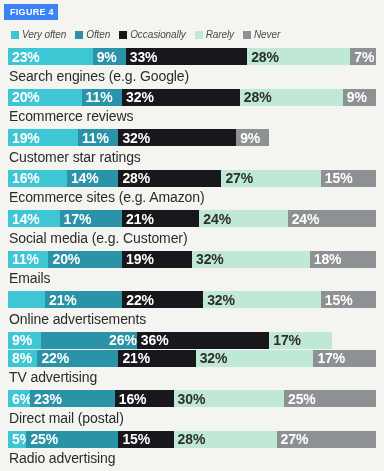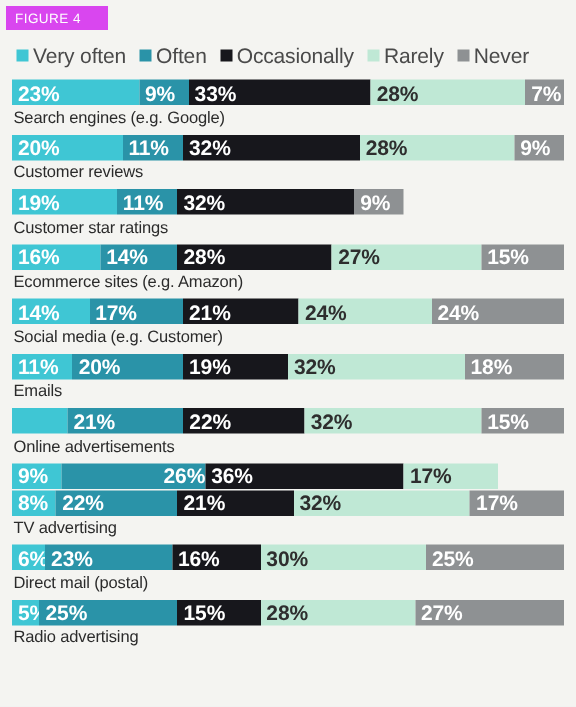--- a/index.html
+++ b/index.html
@@ -12,26 +12,26 @@
   }
   .page {
     position: relative;
     width: 384px;
     height: 471px;
     background: #f4f4f1;
     padding: 0;
   }
   .fig-tag {
     display: inline-block;
-    background: #d946ef;
+    background: #3b82f6;
     color: #ffffff;
     font-size: 9px;
-    font-weight: normal;
+    font-weight: bold;
     letter-spacing: 0.3px;
-    padding: 3px 18px 3px 6px;
+    padding: 3px 4px 3px 6px;
     margin: 4px 0 0 4px;
   }
   .title {
     font-size: 10.5px;
     font-weight: bold;
     color: #17171a;
     line-height: 1.32;
     margin: 9px 12px 0 10px;
     letter-spacing: -0.1px;
   }
@@ -46,24 +46,25 @@
     display: flex;
     align-items: center;
     gap: 3px;
   }
   .legend-sw {
     width: 8px;
     height: 8px;
     flex: 0 0 auto;
   }
   .legend-label {
-    font-size: 14px;
+    font-size: 10px;
     color: #4a4a4a;
     white-space: nowrap;
     letter-spacing: -0.1px;
+    font-style: italic;
   }
   .chart {
     margin: 8px 8px 0 8px;
   }
   .row { margin-bottom: 1px; }
   .bar {
     display: flex;
     width: 100%;
     height: 17px;
     align-items: stretch;
@@ -85,21 +86,21 @@
   .seg.s0 span { color: #ffffff; }
   .seg.s1 { background: #2a93a8; }
   .seg.s1 span { color: #ffffff; }
   .seg.s2 { background: #17171c; }
   .seg.s2 span { color: #ffffff; }
   .seg.s3 { background: #bfe8d5; }
   .seg.s3 span { color: #2e2e2e; }
   .seg.s4 { background: #8e9193; }
   .seg.s4 span { color: #ffffff; }
   .row-label {
-    font-size: 11px;
+    font-size: 14px;
     color: #2b2b2b;
     margin: 2.5px 0 5px 1px;
     letter-spacing: -0.1px;
   }
 </style>
 </head>
 <body>
 
 <div class="page">
 
@@ -161,21 +162,21 @@
           <div class="seg s2" style="width: 32%;">
             <span>32%</span>
           </div>
           <div class="seg s3" style="width: 28%;">
             <span>28%</span>
           </div>
           <div class="seg s4" style="width: 9%;">
             <span>9%</span>
           </div>
         </div>
-        <div class="row-label">Customer reviews</div>
+        <div class="row-label">Ecommerce reviews</div>
       </div>
       <div class="row">
         <div class="bar">
           <div class="seg s0" style="width: 19%;">
             <span>19%</span>
           </div>
           <div class="seg s1" style="width: 11%;">
             <span>11%</span>
           </div>
           <div class="seg s2" style="width: 32%;">

